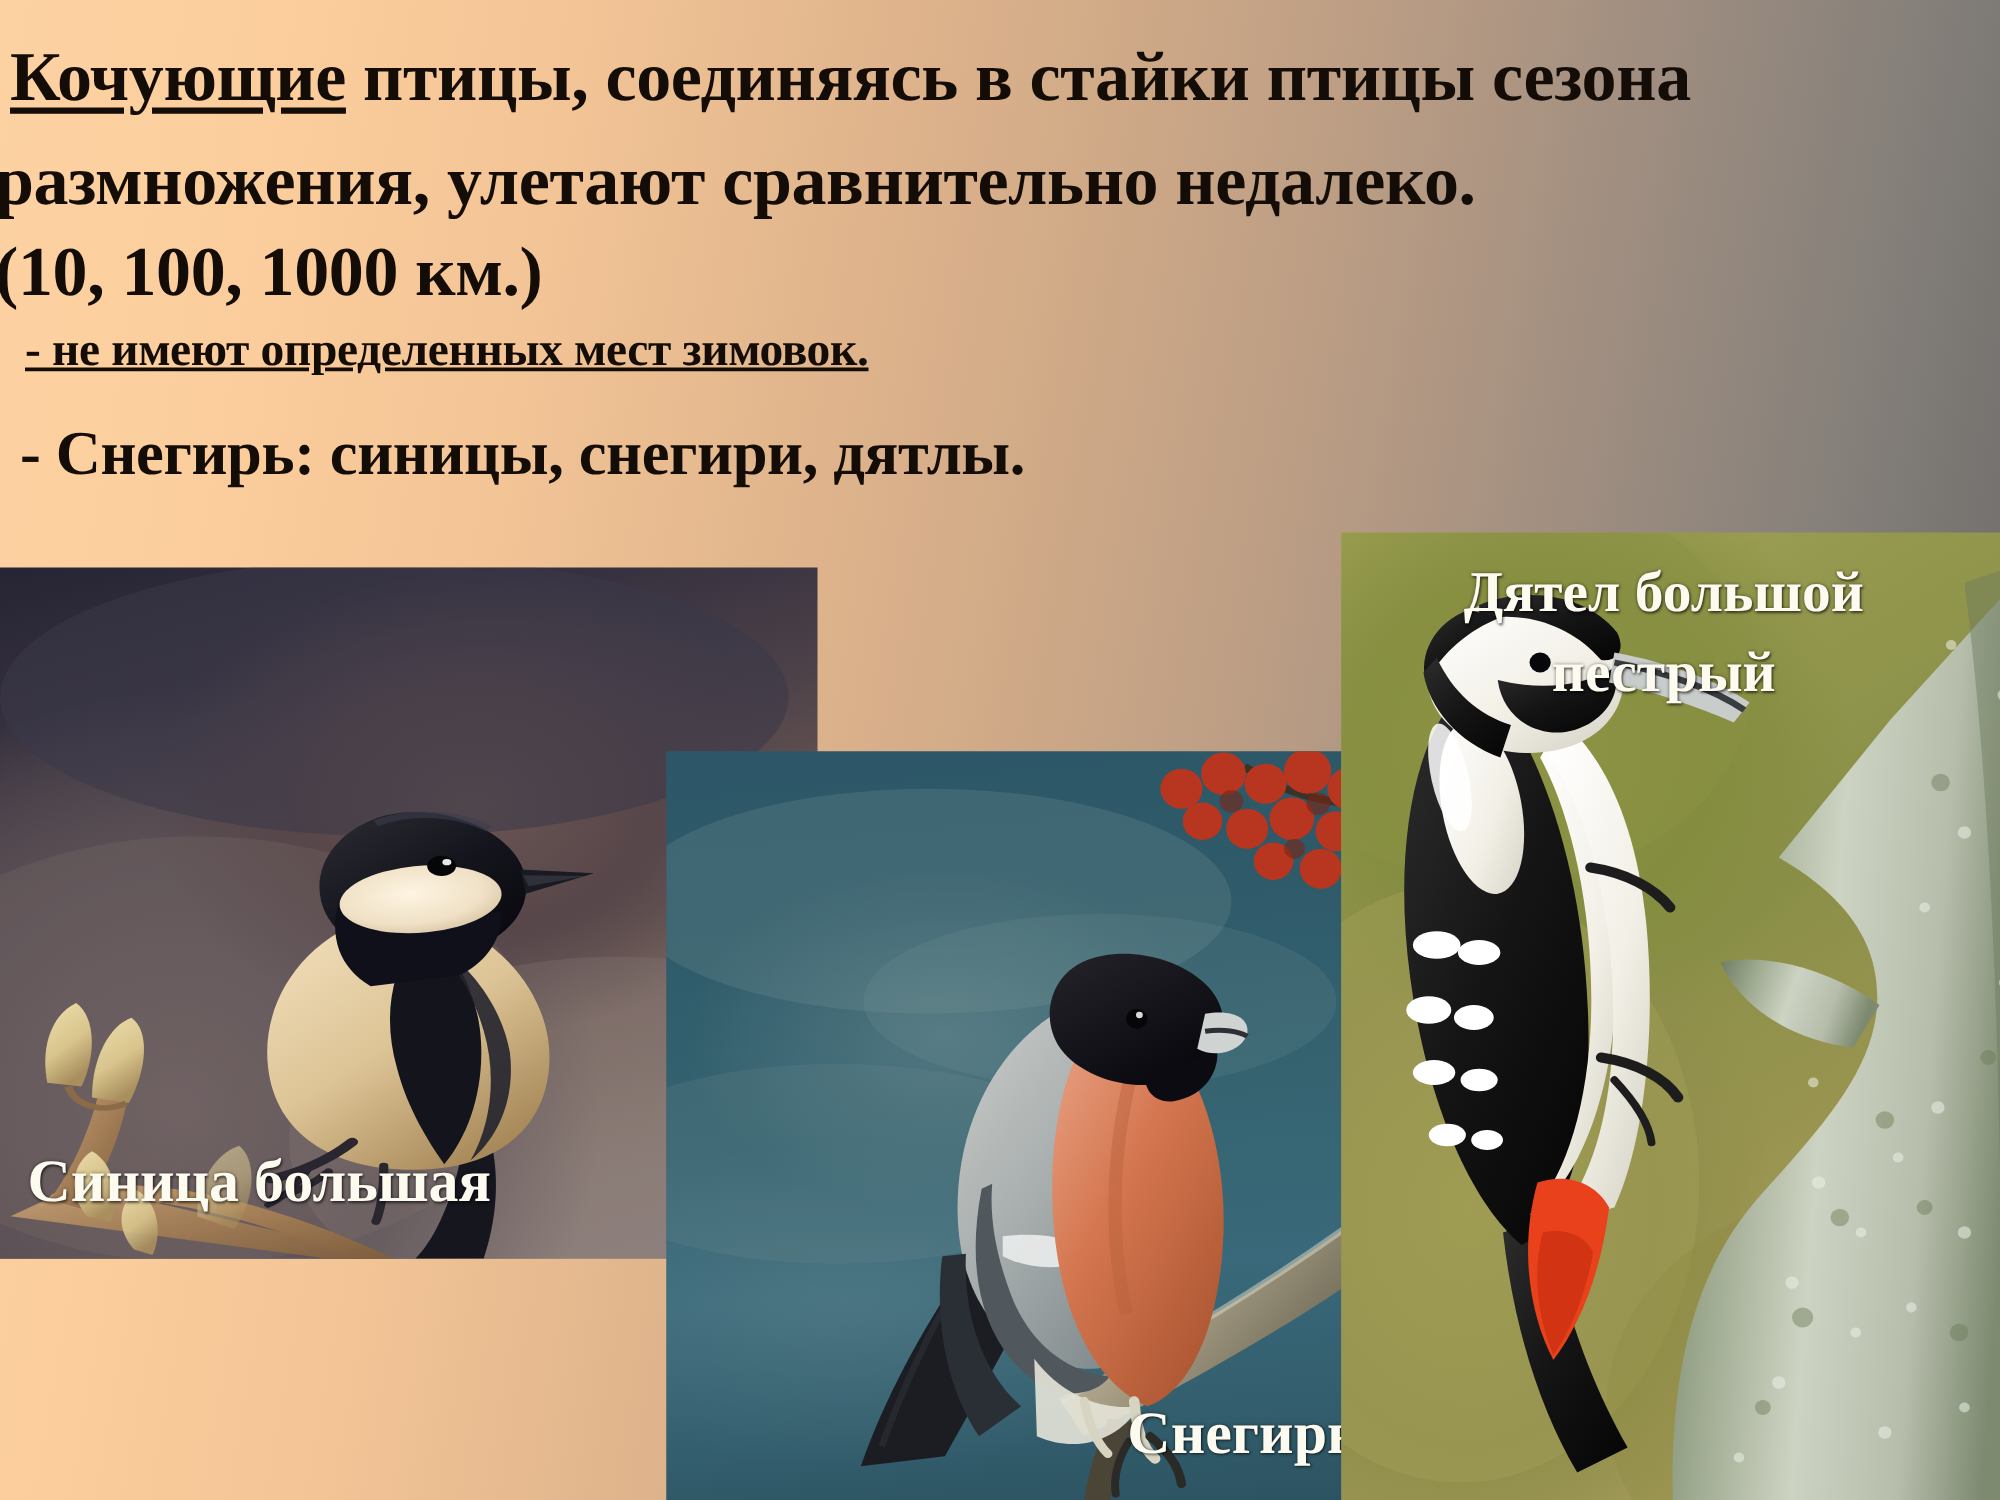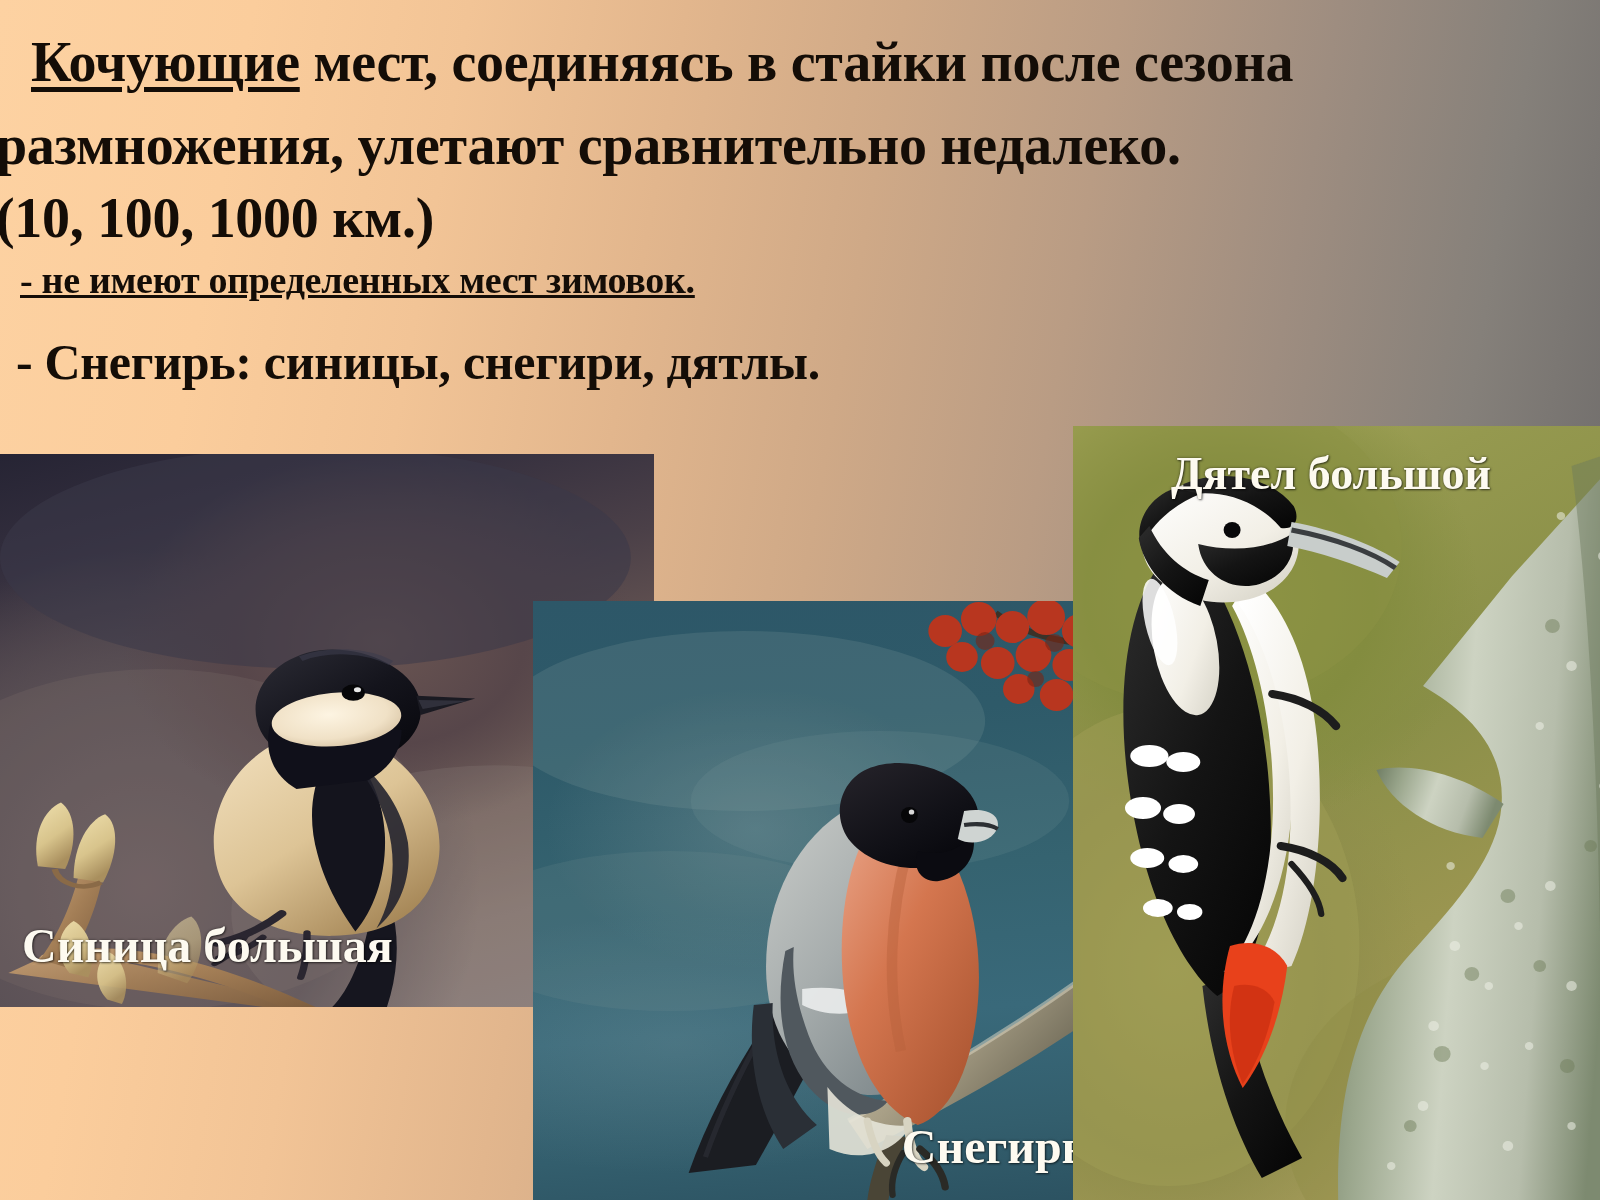--- a/index.html
+++ b/index.html
@@ -37,21 +37,21 @@
     color: #140d07;
     font-weight: bold;
     white-space: nowrap;
     letter-spacing: -0.3px;
   }
   .l1 { position:absolute; left: 8px;  top: 30px;  font-size: 56px; }
   .l2 { position:absolute; left: -4px; top: 113px; font-size: 56px; }
   .l3 { position:absolute; left: -4px; top: 186px; font-size: 56px; }
   .l4 { position:absolute; left: 20px; top: 258px; font-size: 38px; text-decoration: underline; }
   .l5 { position:absolute; left: 16px; top: 333px; font-size: 50px; }
-  .u { text-decoration: underline; text-decoration-thickness: 5px; text-underline-offset: 6px; margin-left: 23px; }
+  .u { text-decoration: underline; text-decoration-thickness: 5px; text-underline-offset: 6px; }
 
   
   .photo {
     position: absolute;
     overflow: hidden;
     padding-left: 32px;
   }
   .cap {
     position: absolute;
     color: #fdfaf0;
@@ -92,21 +92,21 @@
   }
 
   .svgfull { position:absolute; left:0; top:0; width:100%; height:100%; }
 </style>
 </head>
 <body>
 
 <div id="slide">
 
   <div class="textblock">
-    <div class="tline l1"><span class="u">Кочующие</span><span> мест, соединяясь в стайки после сезона</span></div>
+    <div class="tline l1"><span class="u">Кочующие</span><span> птицы, соединяясь в стайки птицы сезона</span></div>
     <div class="tline l2">размножения, улетают сравнительно недалеко.</div>
     <div class="tline l3">(10, 100, 1000 км.)</div>
     <div class="tline l4">- не имеют определенных мест зимовок.</div>
     <div class="tline l5">- Снегирь: синицы, снегири, дятлы.</div>
   </div>
 
   <div class="photo" id="photo-tit">
     <svg class="svgfull" viewBox="0 0 622 746" preserveAspectRatio="none">
       <defs>
         <linearGradient id="twigG" x1="0" y1="0" x2="1" y2="1">
@@ -389,16 +389,17 @@
 
       <path d="M 206 96 C 248 104, 286 120, 308 136 L 296 152 C 266 138, 232 126, 202 120 Z" fill="#c8cdcb"></path>
       <path d="M 206 104 C 246 112, 282 126, 304 142" stroke="#3a3d40" stroke-width="5" fill="none"></path>
 
       <path d="M 188 268 C 214 272, 236 284, 248 300" stroke="#1d1d1d" stroke-width="8" fill="none" stroke-linecap="round"></path>
       <path d="M 196 420 C 222 424, 244 436, 254 452" stroke="#1d1d1d" stroke-width="8" fill="none" stroke-linecap="round"></path>
       <path d="M 206 438 C 222 456, 232 472, 234 488" stroke="#1d1d1d" stroke-width="6" fill="none" stroke-linecap="round"></path>
     </svg>
     <div class="cap" style="left:28px; top:16px; font-size:46px; line-height:1.4; white-space:normal; width:460px; text-align:center;">
       <div>Дятел большой</div>
+      <div>пестрый</div>
     </div>
   </div>
 
 </div>
 
 </body></html>

